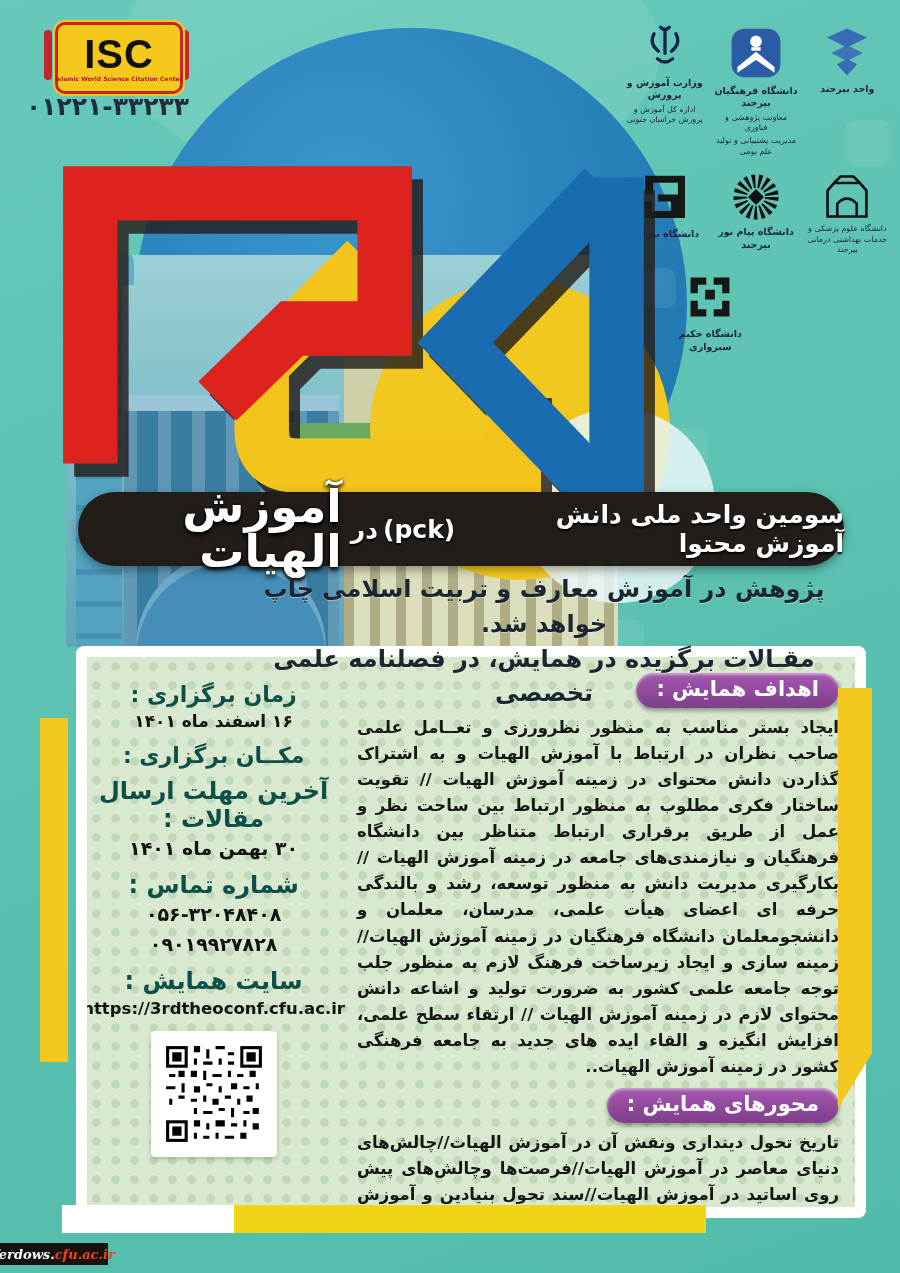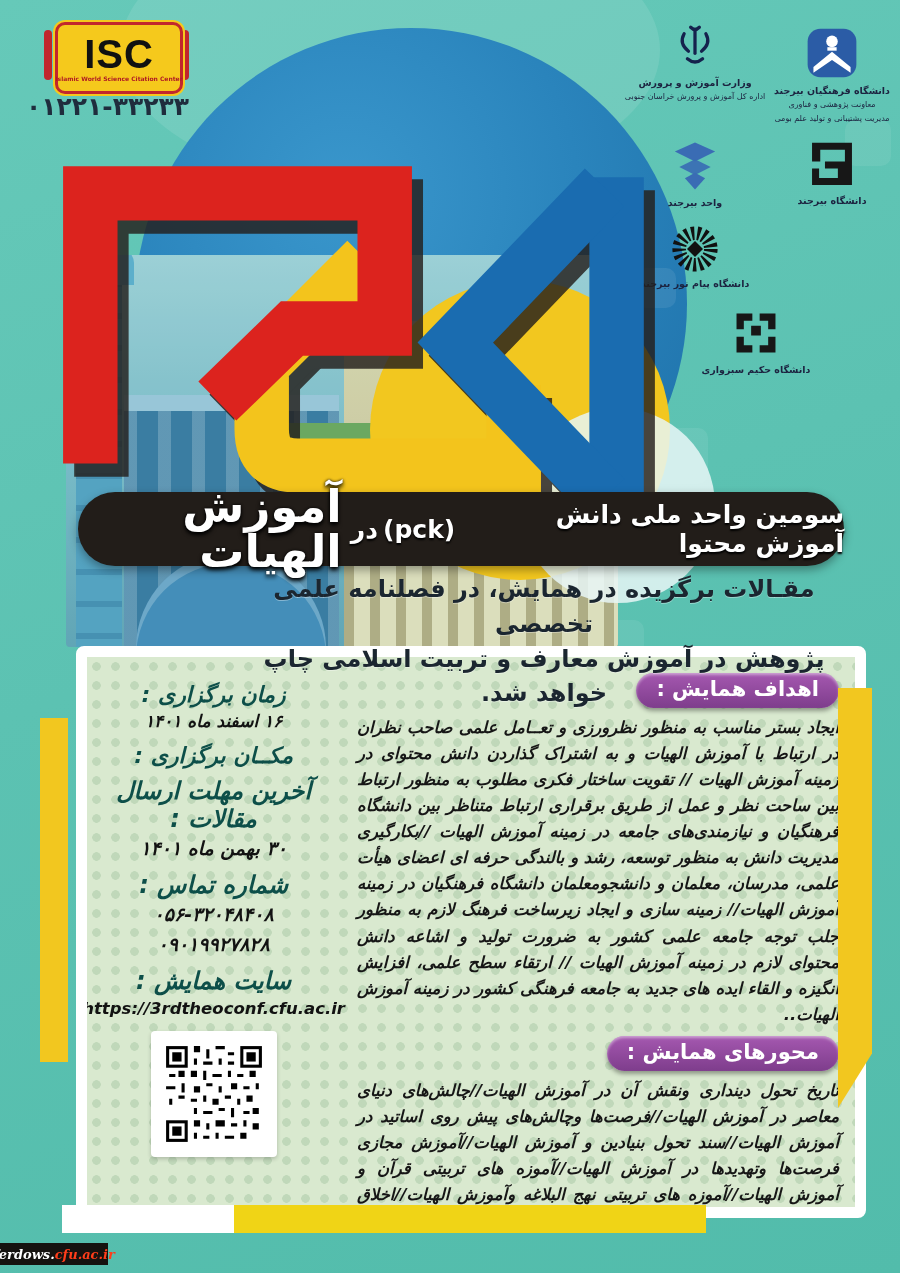--- a/index.html
+++ b/index.html
@@ -41,21 +41,21 @@
   .isc-box{left:55px;top:22px;width:122px;height:66px;background:#f5c91c;border:3px solid #c1272d;
      border-radius:10px;z-index:4;display:flex;flex-direction:column;align-items:center;justify-content:center;
      box-shadow:0 0 0 2px #f5c91c;}
   .isc-abbr{font-family:"Liberation Sans",sans-serif;font-weight:800;font-size:40px;line-height:40px;color:#111;letter-spacing:1px;}
   .isc-cap{font-size:6px;font-weight:bold;color:#b01c24;margin-top:1px;white-space:nowrap;}
   .isc-orn{top:30px;width:8px;height:50px;background:#c1272d;border-radius:4px;z-index:3;}
   .isc-code{left:26px;top:92px;width:160px;text-align:center;font-size:25px;font-weight:bold;color:#1f2d3d;
      z-index:4;direction:ltr;unicode-bidi:bidi-override;}
 
   
-  .affs{left:622px;top:24px;width:268px;z-index:4;display:grid;grid-template-columns:1fr;
+  .affs{left:622px;top:24px;width:268px;z-index:4;display:grid;grid-template-columns:1fr 1fr 1fr;
      grid-row-gap:14px;grid-column-gap:6px;}
   .aff{display:flex;flex-direction:column;align-items:center;text-align:center;}
   .aff .cap{font-size:9.5px;font-weight:bold;color:#1c2340;line-height:1.3;margin-top:3px;direction:rtl;}
   .aff .cap.small{font-size:8px;font-weight:normal;}
   .aff-center{grid-column:1 / span 2;justify-self:center;width:60%;}
 
   
   .pck{left:52px;top:130px;width:615px;height:400px;z-index:5;}
 
   
@@ -75,27 +75,27 @@
   
   .yellow-band-left{left:40px;top:718px;width:28px;height:344px;background:#f2c71f;z-index:4;}
   .yellow-band-right{left:838px;top:688px;width:34px;height:420px;background:#f2c71f;z-index:7;
      clip-path:polygon(0 0,100% 0,100% 87%,0 100%);}
   .panel{left:76px;top:646px;width:790px;height:572px;z-index:5;background:#d9e9cf;
      border:11px solid #ffffff;border-radius:8px;box-sizing:border-box;overflow:hidden;
      background-image:radial-gradient(rgba(70,130,80,.17) 4px,rgba(0,0,0,0) 4.6px);
      background-size:19px 19px;
      display:flex;direction:rtl;padding:16px 16px 14px 16px;gap:12px;}
   .main-col{flex:0 0 482px;}
-  .info-col{flex:1;text-align:center;direction:rtl;font-style:italic;}
+  .info-col{flex:1;text-align:center;direction:rtl;}
 
   .badge{display:inline-block;background:linear-gradient(180deg,#a558b0,#7e3d8c);color:#fff;
      font-weight:bold;font-size:21px;padding:4px 20px 7px;border-radius:20px;margin:0 0 4px;
      box-shadow:0 3px 4px rgba(0,0,0,.35),inset 0 2px 3px rgba(255,255,255,.45);}
   .body-text{margin:3px 0 8px;font-size:16.5px;font-weight:bold;color:#161616;
-     line-height:1.58;text-align:justify;direction:rtl;font-style:italic;}
+     line-height:1.58;text-align:justify;direction:rtl;}
 
   .info-col .h{color:#0d4f49;font-weight:bold;font-size:22px;margin-top:9px;}
   .info-col .h.small{font-size:24px;}
   .info-col .v{color:#121212;font-weight:bold;font-size:17px;margin-top:2px;line-height:1.45;}
   .info-col .v.num{font-size:19px;direction:ltr;unicode-bidi:bidi-override;}
   .info-col .v.url{font-size:16.5px;direction:ltr;unicode-bidi:embed;}
   .qr-wrap{margin:10px auto 0;width:126px;height:126px;background:#fff;border-radius:4px;
      display:flex;align-items:center;justify-content:center;box-shadow:0 2px 4px rgba(0,0,0,.2);}
 
   
@@ -189,20 +189,30 @@
     </div>
 
     <div class="aff">
       <svg width="52" height="52" viewBox="0 0 46 46">
         <circle cx="23" cy="23" r="14" fill="none" stroke="#111" stroke-width="12" stroke-dasharray="2.6 2.6"></circle>
         <rect x="18" y="18" width="10" height="10" fill="#111" transform="rotate(45 23 23)"></rect>
       </svg>
       <div class="cap">دانشگاه پیام نور بیرجند</div>
     </div>
 
+    <div class="aff">
+      <svg width="54" height="50" viewBox="0 0 50 46">
+        <g fill="none" stroke="#111" stroke-width="2.4">
+          <path d="M7 42 V18 L13 11 H37 L43 18 V42 Z"></path>
+          <path d="M16 42 V30 Q25 21 34 30 V42"></path>
+          <path d="M13 11 L19 5 H31 L37 11"></path>
+        </g>
+      </svg>
+      <div class="cap small">دانشگاه علوم پزشکی و خدمات بهداشتی درمانی بیرجند</div>
+    </div>
 
     <div class="aff aff-center">
       <svg width="56" height="56" viewBox="0 0 46 46">
         <path fill="#171717" d="M7 7 h13 v6 h-7 v7 h-6 z M26 7 h13 v13 h-6 v-7 h-7 z M7 26 h6 v7 h7 v6 H7 z M33 26 h6 v13 H26 v-6 h7 z M19 17 h8 v8 h-8 z"></path>
       </svg>
       <div class="cap">دانشگاه حکیم سبزواری</div>
     </div>
   </div>
 
   <svg class="abs pck" viewBox="0 0 610 395">
@@ -219,22 +229,22 @@
   </svg>
 
   <div class="abs banner">
     <span class="t1">سومین واحد ملی دانش آموزش محتوا</span>
       <span class="tpck">(pck)</span>
     <span class="t2">در</span>
     <span class="emph">آموزش الهیات</span>
   </div>
 
   <div class="abs announce">
+    <div>پژوهش در آموزش معارف و تربیت اسلامی چاپ خواهد شد.</div>
     <div>مقـالات برگزیده در همایش، در فصلنامه علمی تخصصی</div>
-    <div>پژوهش در آموزش معارف و تربیت اسلامی چاپ خواهد شد.</div>
   </div>
 
   <div class="abs yellow-band-left"></div>
   <div class="abs yellow-band-right"></div>
 
   <div class="abs panel">
 
     <div class="main-col">
       <div class="badge">اهداف همایش :</div>
       <p class="body-text">ایجاد بستر مناسب به منظور نظرورزی و تعــامل علمی صاحب نظران در ارتباط با آموزش الهیات و به اشتراک گذاردن دانش محتوای در زمینه آموزش الهیات // تقویت ساختار فکری مطلوب به منظور ارتباط بین ساحت نظر و عمل از طریق برقراری ارتباط متناظر بین دانشگاه فرهنگیان و نیازمندی‌های جامعه در زمینه آموزش الهیات //بکارگیری مدیریت دانش به منظور توسعه، رشد و بالندگی حرفه ای اعضای هیأت علمی، مدرسان، معلمان و دانشجومعلمان دانشگاه فرهنگیان در زمینه آموزش الهیات// زمینه سازی و ایجاد زیرساخت فرهنگ لازم به منظور جلب توجه جامعه علمی کشور به ضرورت تولید و اشاعه دانش محتوای لازم در زمینه آموزش الهیات // ارتقاء سطح علمی، افزایش انگیزه و القاء ایده های جدید به جامعه فرهنگی کشور در زمینه آموزش الهیات..</p>

